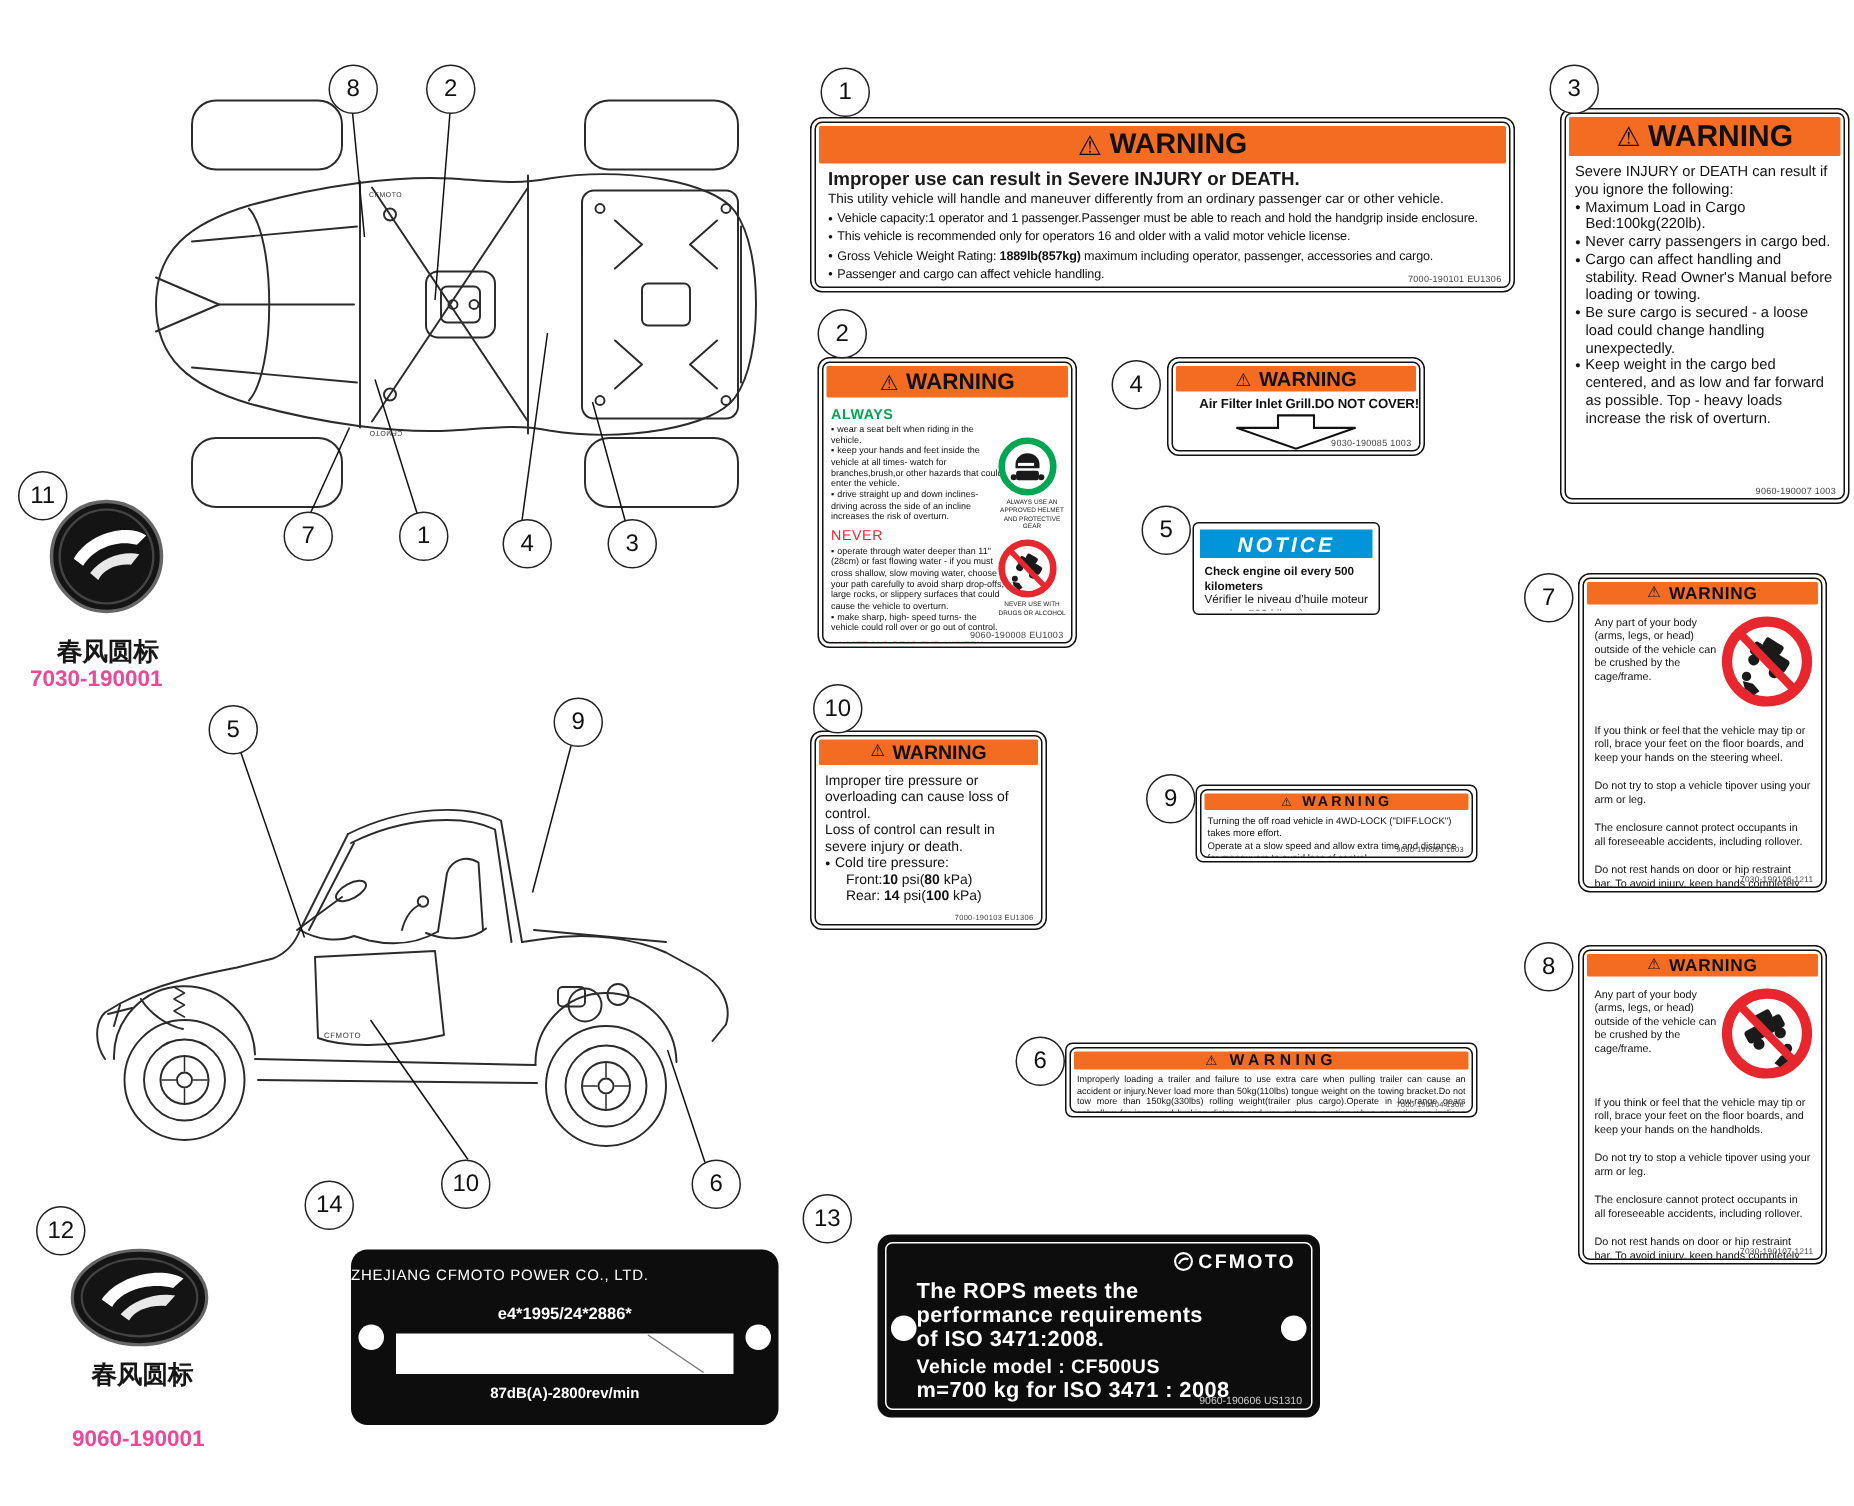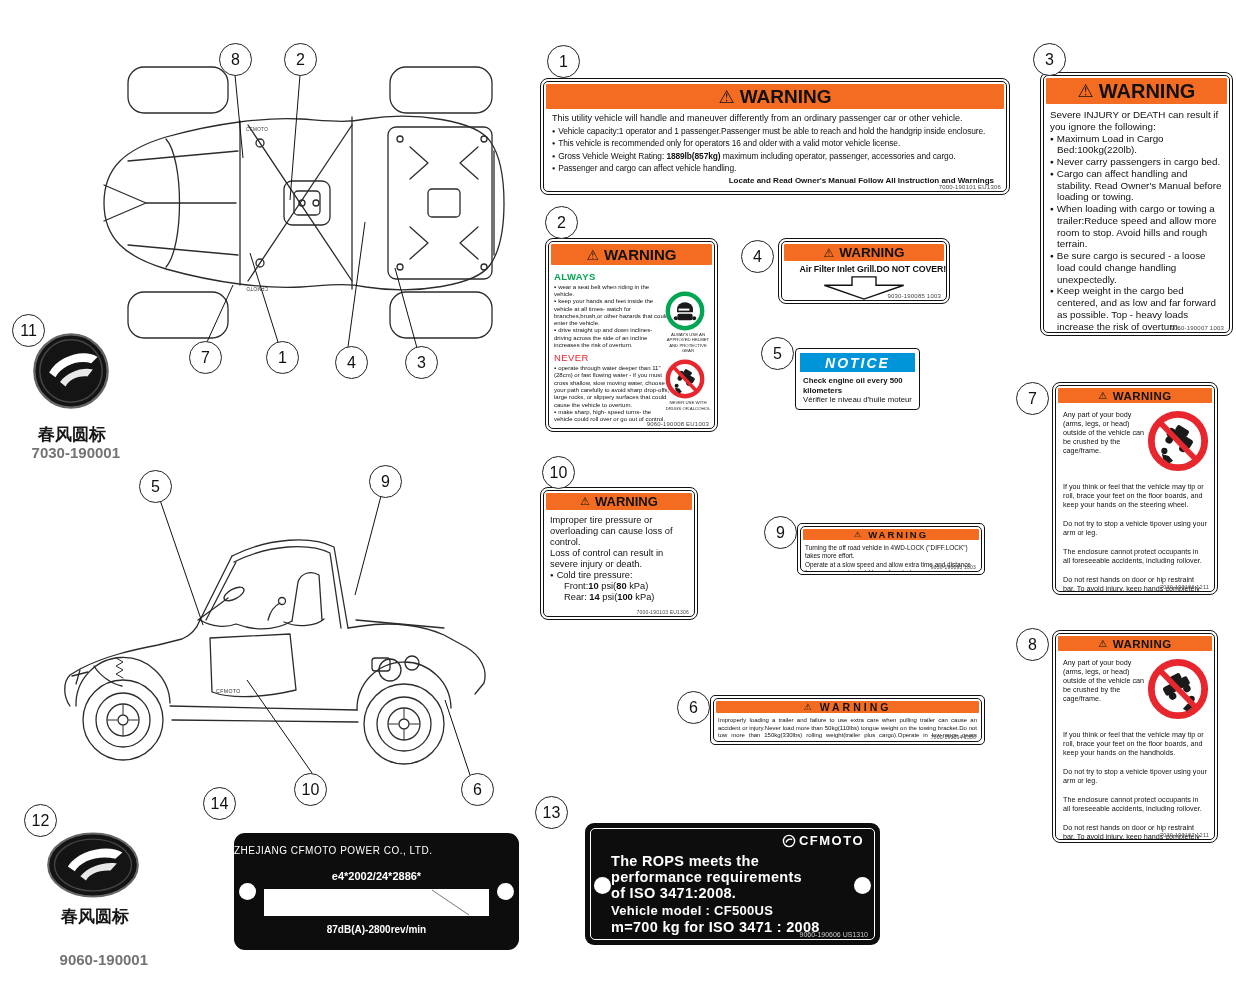--- a/index.html
+++ b/index.html
@@ -48,21 +48,21 @@
   .l4-text{font-size:8.8px;text-align:right;margin-top:3px;font-weight:bold;letter-spacing:-.1px;}
   .l5-body{padding:2px 5px;font-size:7.8px;line-height:1.22;}
   .l10-body{padding:3px 6px;font-size:9.3px;line-height:1.18;}
   .l10-ind{padding-left:14px;}
   
   .plate{position:absolute;background:#0d0d0d;border-radius:9px;color:#fff;z-index:2;}
   .rivet{position:absolute;width:17px;height:17px;border-radius:50%;background:#fff;}
   .cfbrand{position:absolute;display:flex;align-items:center;gap:3px;font-weight:bold;
            font-size:13px;letter-spacing:1.5px;color:#fff;}
   .logo-cap{position:absolute;text-align:center;font-weight:bold;font-size:17px;color:#161616;z-index:3;}
-  .logo-num{position:absolute;text-align:right;font-size:15px;font-weight:bold;color:#737373;z-index:3;}
+  .logo-num{position:absolute;text-align:left;font-size:15px;font-weight:bold;color:#ec4899;z-index:3;}
   .micro-brand{position:absolute;font-size:4.6px;letter-spacing:.4px;color:#333;z-index:3;}
   svg{display:block;}
 </style>
 </head>
 <body>
 
 <div class="stage">
 
   <svg class="abs" style="left:88px;top:55px;z-index:1" width="425" height="295" viewBox="0 0 425 295">
     <g stroke="#2b2b2b" stroke-width="1.3" fill="none" stroke-linejoin="round" stroke-linecap="round">
@@ -248,20 +248,21 @@
   <div class="logo-cap" style="left:45px;top:905px;width:100px">春风圆标</div>
   <div class="logo-num" style="left:48px;top:951px;width:100px">9060-190001</div>
 
   <div class="wlabel" style="left:540px;top:78px;width:470px;height:117px">
     <div class="wl-in">
       <div class="whead" style="height:25px;font-size:19px">
         <span class="tri" style="font-size:18px">⚠</span>
         <span>WARNING</span>
       </div>
       <div style="padding:1px 8px 0">
+        <div class="l1-title">Improper use can result in Severe INJURY or DEATH.</div>
         <div class="l1-sub">This utility vehicle will handle and maneuver differently from an ordinary passenger car or other vehicle.</div>
         <div class="l1-b bull"><span>Vehicle capacity:1 operator and 1 passenger.Passenger must be able to reach and hold the handgrip inside enclosure.</span></div>
         <div class="l1-b bull"><span>This vehicle is recommended only for operators 16 and older with a valid motor vehicle license.</span></div>
         <div class="l1-b bull"><span>Gross Vehicle Weight Rating: </span><b>1889lb(857kg)</b><span> maximum including operator, passenger, accessories and cargo.</span></div>
         <div class="l1-b bull"><span>Passenger and cargo can affect vehicle handling.</span></div>
         <div class="l1-footer">Locate and Read Owner's Manual Follow All Instruction and Warnings</div>
       </div>
       <div class="part">7000-190101 EU1306</div>
     </div>
   </div>
@@ -319,21 +320,20 @@
     <div class="wl-in">
       <div class="whead" style="height:26px;font-size:20px">
         <span class="tri" style="font-size:18px">⚠</span>
         <span>WARNING</span>
       </div>
       <div class="l3-body">
         <div>Severe INJURY or DEATH can result if you ignore the following:</div>
         <div class="hang bull"><span>Maximum Load in Cargo Bed:100kg(220lb).</span></div>
         <div class="hang bull"><span>Never carry passengers in cargo bed.</span></div>
         <div class="hang bull"><span>Cargo can affect handling and stability. Read Owner's Manual before loading or towing.</span></div>
-        <div class="hang bull"><span>When loading with cargo or towing a trailer:Reduce speed and allow more room to stop. Avoid hills and rough terrain.</span></div>
         <div class="hang bull"><span>Be sure cargo is secured - a loose load could change handling unexpectedly.</span></div>
         <div class="hang bull"><span>Keep weight in the cargo bed centered, and as low and far forward as possible. Top - heavy loads increase the risk of overturn.</span></div>
       </div>
       <div class="part">9060-190007 1003</div>
     </div>
   </div>
 
   <div class="wlabel" style="left:778px;top:238px;width:172px;height:66px">
     <div class="wl-in">
       <div class="whead" style="height:17px;font-size:13.5px">
@@ -476,21 +476,21 @@
       <div style="font-size:13px;margin-top:2px">Vehicle model : CF500US</div>
       <div style="font-size:14.5px">m=700 kg for ISO 3471 : 2008</div>
     </div>
     <div style="position:absolute;right:12px;bottom:7px;font-size:7px;color:#ccc">9060-190606  US1310</div>
   </div>
 
   <div class="plate" style="left:234px;top:833px;width:285px;height:117px;border-radius:11px">
     <div class="rivet" style="left:5px;top:50px"></div>
     <div class="rivet" style="right:5px;top:50px"></div>
     <div style="position:absolute;left:0;right:0;top:12px;text-align:left;font-size:10px;font-weight:normal;letter-spacing:.5px">ZHEJIANG CFMOTO POWER CO., LTD.</div>
-    <div style="position:absolute;left:0;right:0;top:37px;text-align:center;font-size:11px;font-weight:bold">e4*2002/24*2886*</div>
+    <div style="position:absolute;left:0;right:0;top:37px;text-align:center;font-size:11px;font-weight:bold">e4*1995/24*2886*</div>
     <div style="position:absolute;left:30px;top:56px;width:225px;height:27px;background:#fff">
       <svg width="225" height="27">
         <line x1="168" y1="1" x2="205" y2="26" stroke="#777" stroke-width="1"></line>
       </svg>
     </div>
     <div style="position:absolute;left:0;right:0;top:91px;text-align:center;font-size:10px;font-weight:bold">87dB(A)-2800rev/min</div>
   </div>
 
 </div>
 

